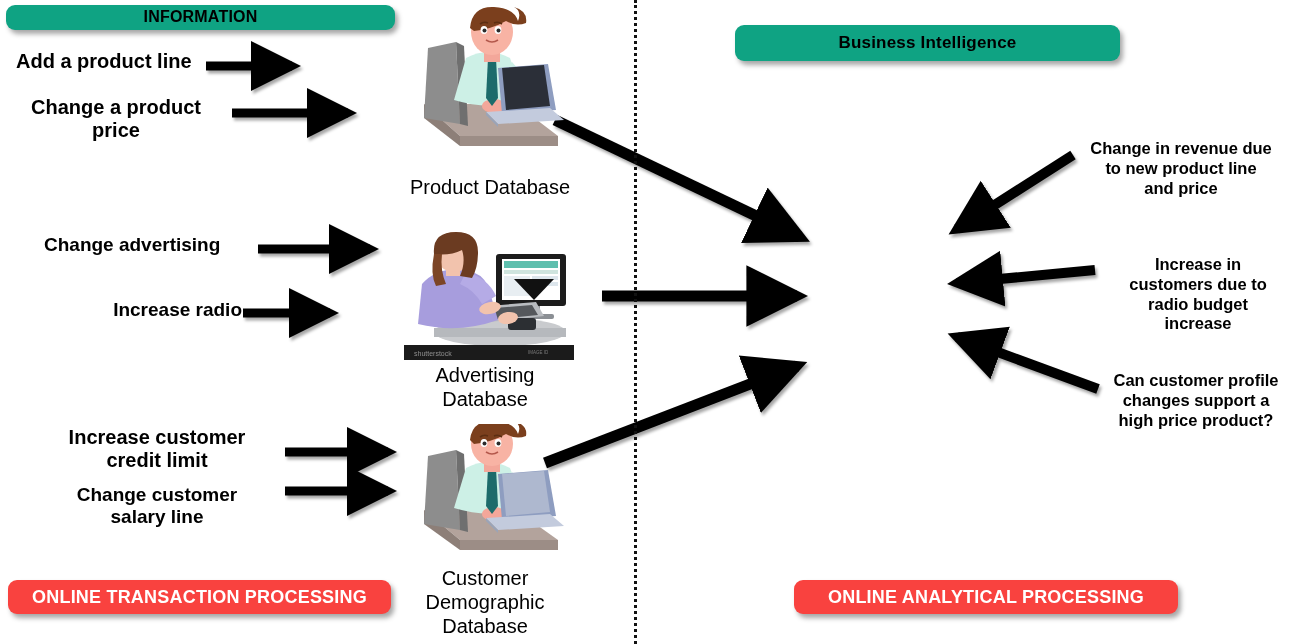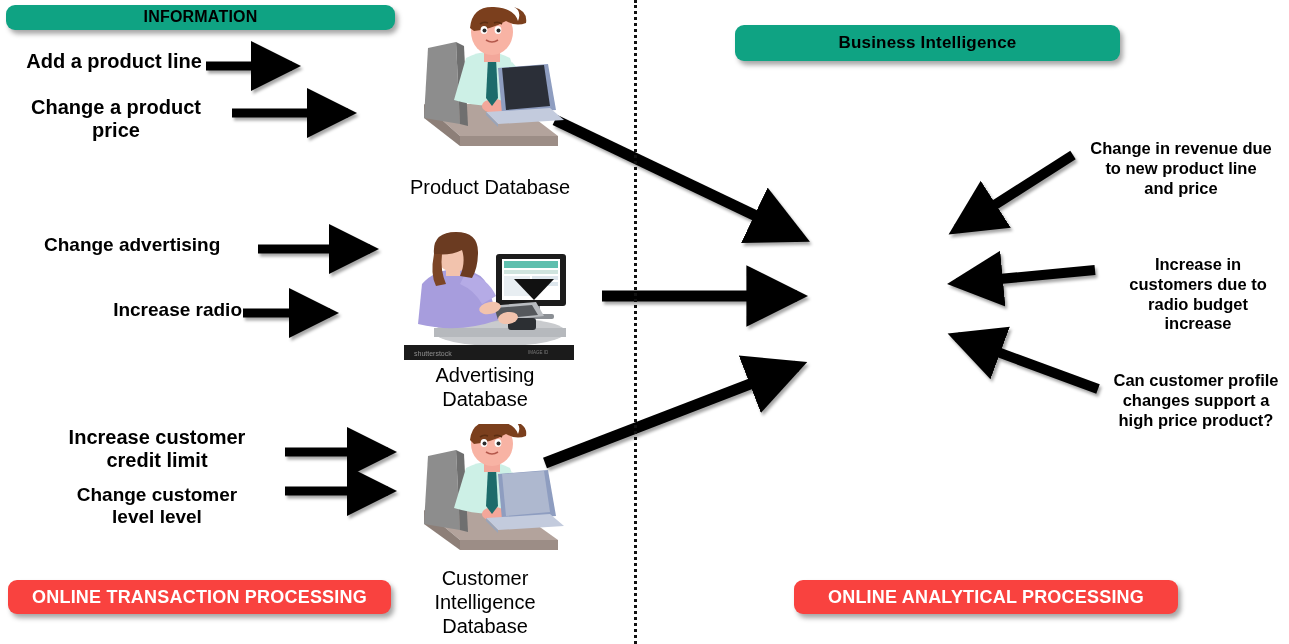--- a/index.html
+++ b/index.html
@@ -52,21 +52,21 @@
   
   .action-label {
     position: absolute;
     font-weight: bold;
     color: #000000;
     text-align: center;
     line-height: 1.16;
     white-space: pre-line;
   }
 
-  #label-add-product-line   { left: 16px;  top: 50px;  width: 196px; font-size: 20px; text-align: center; }
+  #label-add-product-line   { left: 16px;  top: 50px;  width: 196px; font-size: 20px; text-align: left; }
   #label-change-product-price { left: 18px; top: 96px; width: 196px; font-size: 20px; }
   #label-change-advertising { left: 44px;  top: 234px; width: 210px; font-size: 19px; text-align: left; }
   #label-increase-radio     { left: 62px;  top: 299px; width: 180px; font-size: 19px; text-align: right; }
   #label-increase-credit    { left: 52px;  top: 426px; width: 210px; font-size: 20px; }
   #label-change-salary      { left: 52px;  top: 484px; width: 210px; font-size: 19px; }
 
   
   .insight-label {
     position: absolute;
     font-weight: bold;
@@ -183,21 +183,21 @@
 price</div>
 
   <div class="action-label" id="label-change-advertising">Change advertising</div>
 
   <div class="action-label" id="label-increase-radio">Increase radio</div>
 
   <div class="action-label" id="label-increase-credit">Increase customer
 credit limit</div>
 
   <div class="action-label" id="label-change-salary">Change customer
-level level</div>
+salary line</div>
 
   <div class="clipart" id="clipart-product-database">
     <svg viewBox="0 0 180 165" width="180" height="165">
 
       <polygon points="26,98 118,98 160,130 62,130" fill="#b3a39c"></polygon>
       <polygon points="62,130 160,130 160,140 62,140" fill="#9c8d86"></polygon>
       <polygon points="26,98 62,130 62,140 26,112" fill="#8d7f78"></polygon>
 
       <polygon points="30,42 58,36 62,118 26,112" fill="#8d8d8d"></polygon>
       <polygon points="58,36 66,40 70,120 62,118" fill="#6f6f6f"></polygon>
@@ -302,21 +302,21 @@
       <polygon points="88,94 100,106 100,109 88,97" fill="#9aa4b8"></polygon>
     </svg>
   </div>
 
   <div class="db-caption" id="caption-product-database">Product Database</div>
 
   <div class="db-caption" id="caption-advertising-database">Advertising
 Database</div>
 
   <div class="db-caption" id="caption-customer-database">Customer
-Intelligence
+Demographic
 Database</div>
 
 
   <div class="insight-label" id="label-revenue-change">Change in revenue due
 to new product line
 and price</div>
 
   <div class="insight-label" id="label-customer-increase">Increase in
 customers due to
 radio budget

